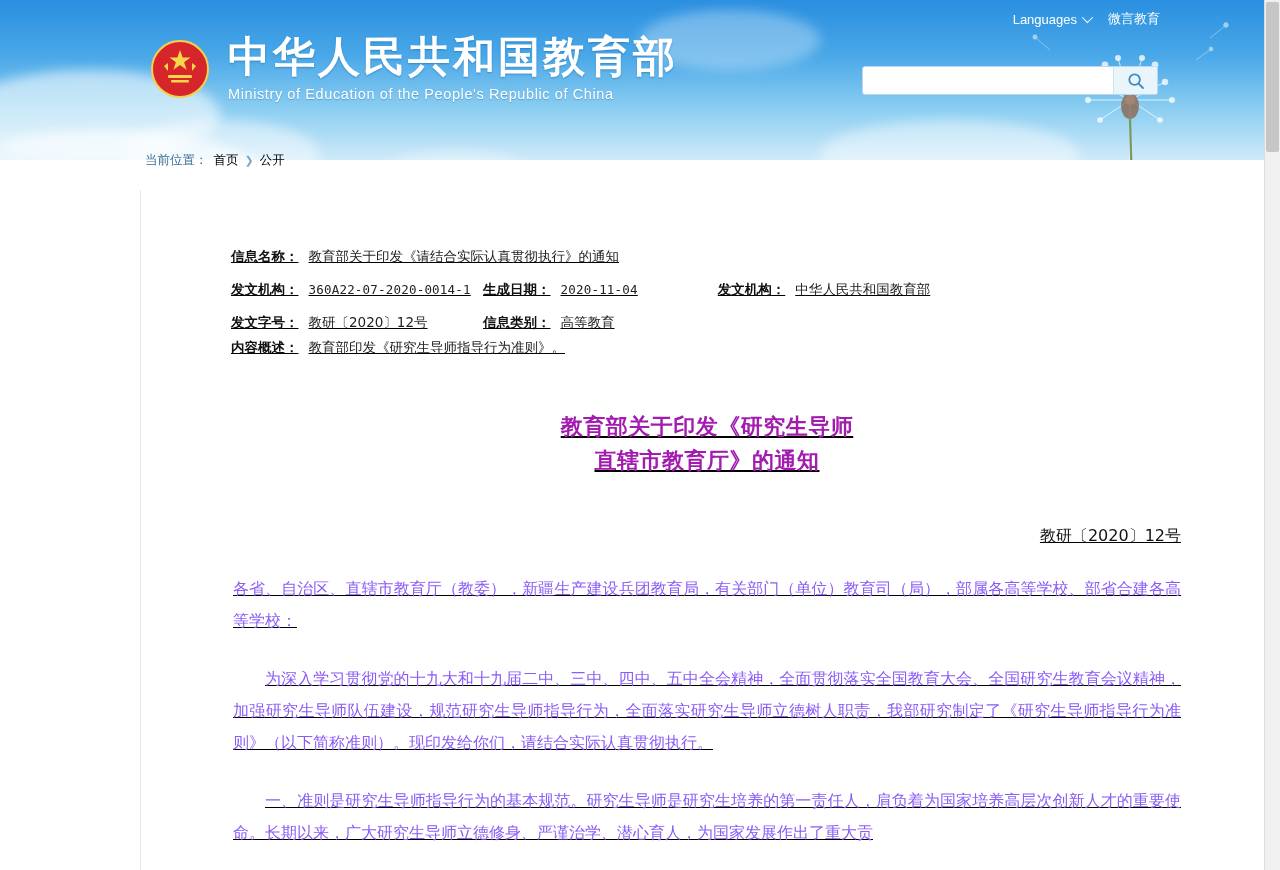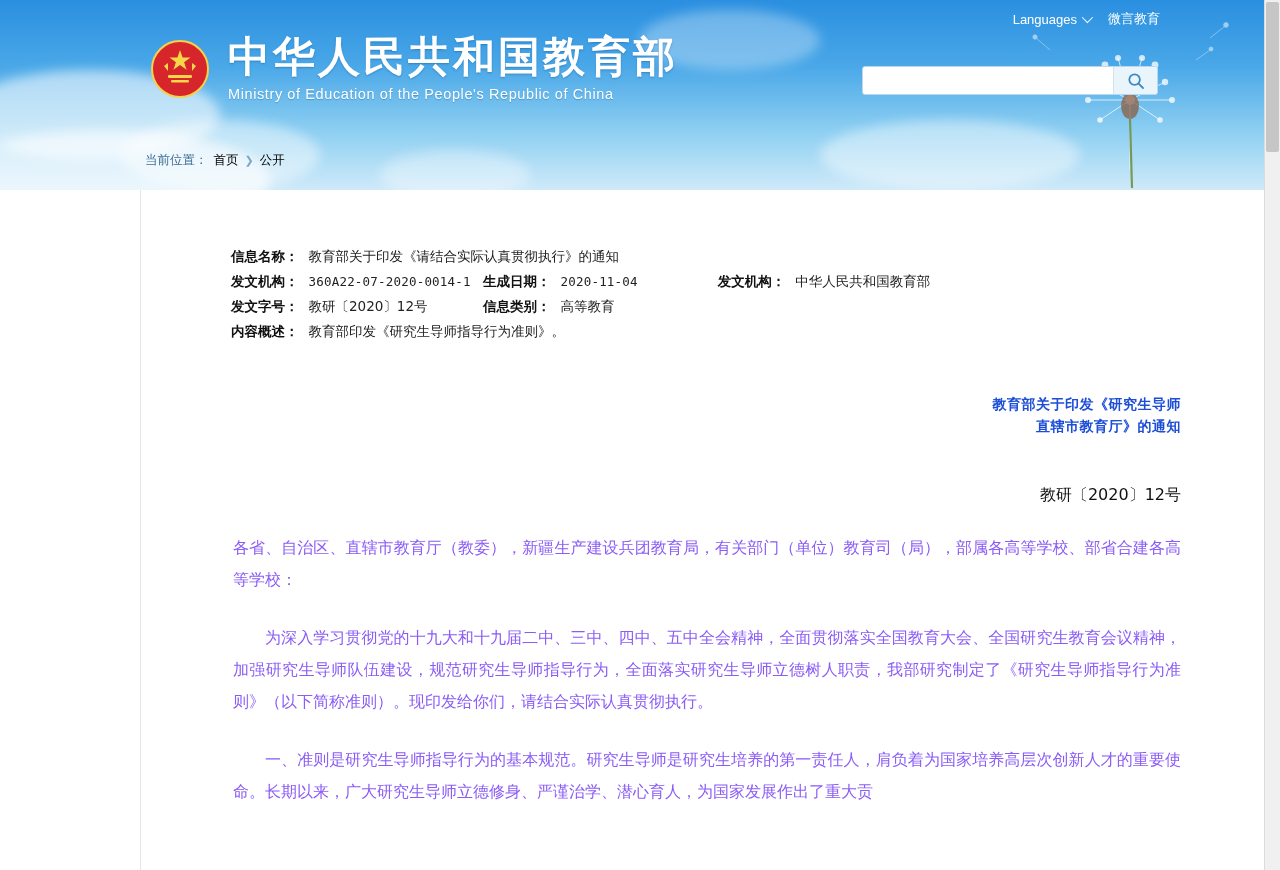--- a/index.html
+++ b/index.html
@@ -8,21 +8,21 @@
     width: 1280px; height: 870px;
     overflow: hidden;
     font-family: "Liberation Sans", sans-serif;
     background: #ffffff;
   }
 
   
   .banner {
     position: relative;
     width: 1280px;
-    height: 190px;
+    height: 160px;
     background: linear-gradient(to bottom, #2a8fe0 0%, #4aa8e8 35%, #8fd0f2 70%, #cfeaf9 100%);
     overflow: hidden;
   }
   
   .cloud {
     position: absolute;
     background: rgba(255,255,255,0.55);
     border-radius: 50%;
     filter: blur(6px);
   }
@@ -138,20 +138,21 @@
   
   .sheet {
     position: absolute;
     left: 140px;
     top: 190px;
     width: 1134px;
     min-height: 680px;
     background: #ffffff;
     border-left: 1px solid #e6e6e6;
     border-right: 1px solid #e6e6e6;
+    text-decoration: underline;
   }
 
   
   .meta {
     margin: 58px 0 0 90px;
     font-size: 13.5px;
     color: #222;
     font-family: "DejaVu Sans", "Liberation Sans", sans-serif;
   }
   .meta-row { display: flex; align-items: baseline; margin-bottom: 7px; }
@@ -161,35 +162,35 @@
     white-space: nowrap;
   }
   .meta-val {
     margin-left: 10px;
     color: #222;
     white-space: nowrap;
   }
   .meta-val.mono { font-family: "DejaVu Sans Mono", monospace; font-size: 12.5px; letter-spacing: 0.2px; }
   .gap-1 { width: 80px; }
   .meta-col-a { width: 252px; display: flex; align-items: baseline; }
-  .meta-col-b { display: flex; align-items: baseline; }
+  .meta-col-b { display: flex; align-items: baseline; margin-top: 8px; }
 
   
   .doc {
     margin: 0 92px 0 92px;
     padding-top: 46px;
     font-family: "DejaVu Sans", "Liberation Sans", sans-serif;
     color: #1a1a1a;
   }
   .doc-title {
-    text-align: right;
-    font-size: 14px;
+    text-align: center;
+    font-size: 22px;
     font-weight: bold;
     line-height: 1.55;
-    color: #1d4ed8;
+    color: #a21caf;
     letter-spacing: 0.5px;
   }
   .doc-number {
     text-align: right;
     margin-top: 48px;
     font-size: 16px;
     color: #111;
   }
   .doc-p {
     margin-top: 26px;

